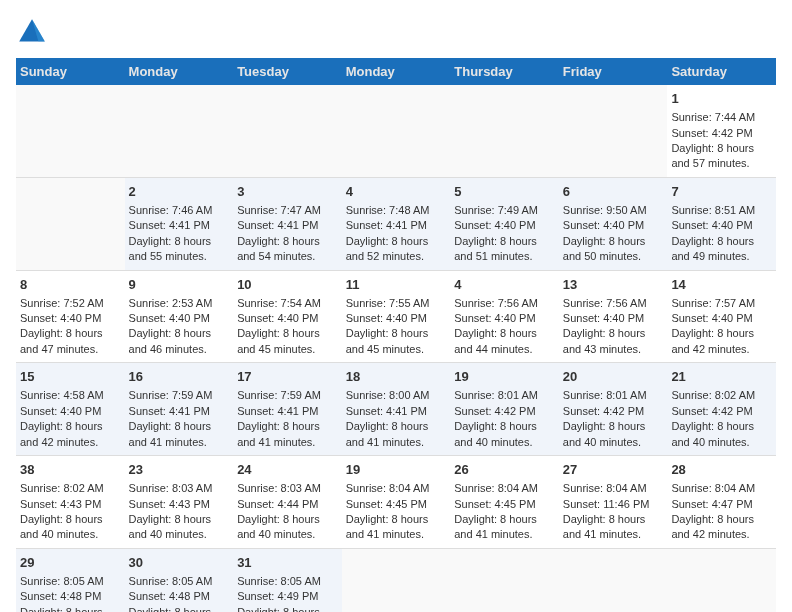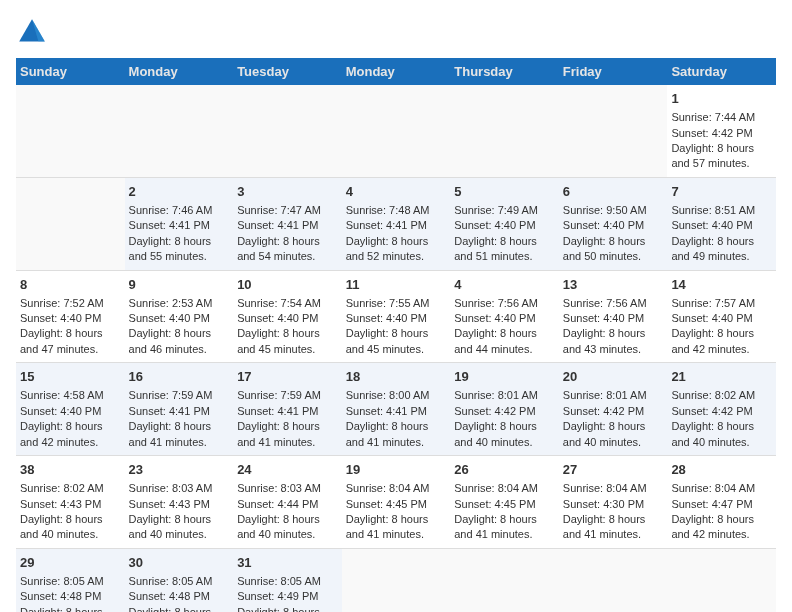--- a/index.html
+++ b/index.html
@@ -151,21 +151,21 @@
         <td><span class="day-num">19</span><span>Sunrise: 8:01 AM</span><br><span>Sunset: 4:42 PM</span><br><span>Daylight: 8 hours and 40 minutes.</span></td>
         <td><span class="day-num">20</span><span>Sunrise: 8:01 AM</span><br><span>Sunset: 4:42 PM</span><br><span>Daylight: 8 hours and 40 minutes.</span></td>
         <td><span class="day-num">21</span><span>Sunrise: 8:02 AM</span><br><span>Sunset: 4:42 PM</span><br><span>Daylight: 8 hours and 40 minutes.</span></td>
       </tr>
       <tr>
         <td><span class="day-num">38</span><span>Sunrise: 8:02 AM</span><br><span>Sunset: 4:43 PM</span><br><span>Daylight: 8 hours and 40 minutes.</span></td>
         <td><span class="day-num">23</span><span>Sunrise: 8:03 AM</span><br><span>Sunset: 4:43 PM</span><br><span>Daylight: 8 hours and 40 minutes.</span></td>
         <td><span class="day-num">24</span><span>Sunrise: 8:03 AM</span><br><span>Sunset: 4:44 PM</span><br><span>Daylight: 8 hours and 40 minutes.</span></td>
         <td><span class="day-num">19</span><span>Sunrise: 8:04 AM</span><br><span>Sunset: 4:45 PM</span><br><span>Daylight: 8 hours and 41 minutes.</span></td>
         <td><span class="day-num">26</span><span>Sunrise: 8:04 AM</span><br><span>Sunset: 4:45 PM</span><br><span>Daylight: 8 hours and 41 minutes.</span></td>
-        <td><span class="day-num">27</span><span>Sunrise: 8:04 AM</span><br><span>Sunset: 4:30 PM</span><br><span>Daylight: 8 hours and 41 minutes.</span></td>
+        <td><span class="day-num">27</span><span>Sunrise: 8:04 AM</span><br><span>Sunset: 11:46 PM</span><br><span>Daylight: 8 hours and 41 minutes.</span></td>
         <td><span class="day-num">28</span><span>Sunrise: 8:04 AM</span><br><span>Sunset: 4:47 PM</span><br><span>Daylight: 8 hours and 42 minutes.</span></td>
       </tr>
       <tr>
         <td><span class="day-num">29</span><span>Sunrise: 8:05 AM</span><br><span>Sunset: 4:48 PM</span><br><span>Daylight: 8 hours and 43 minutes.</span></td>
         <td><span class="day-num">30</span><span>Sunrise: 8:05 AM</span><br><span>Sunset: 4:48 PM</span><br><span>Daylight: 8 hours and 43 minutes.</span></td>
         <td><span class="day-num">31</span><span>Sunrise: 8:05 AM</span><br><span>Sunset: 4:49 PM</span><br><span>Daylight: 8 hours and 44 minutes.</span></td>
         <td class="empty"></td>
         <td class="empty"></td>
         <td class="empty"></td>
         <td class="empty"></td>

